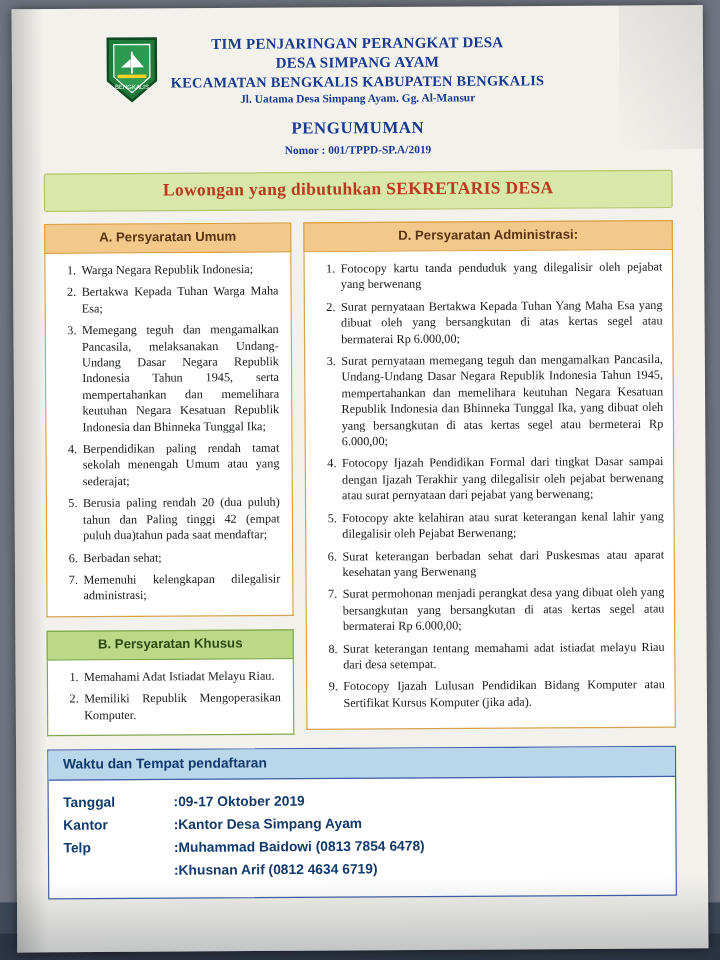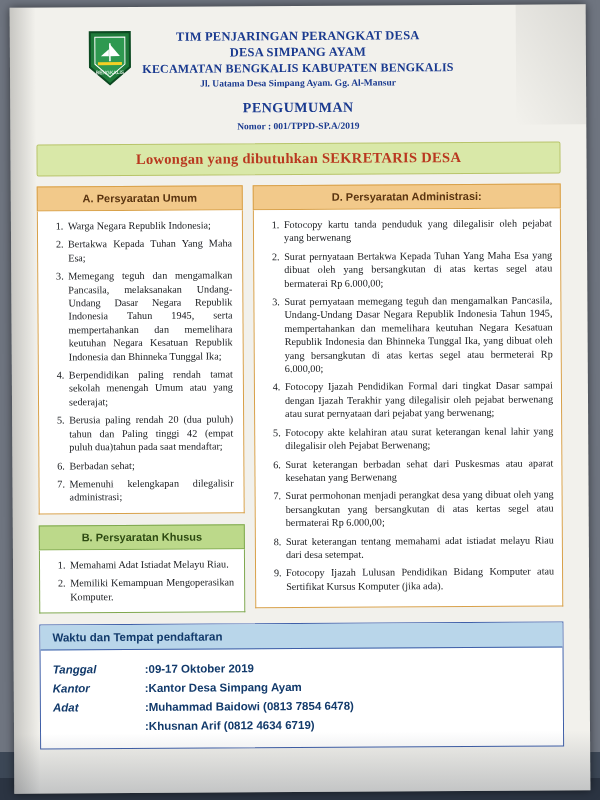--- a/index.html
+++ b/index.html
@@ -154,21 +154,21 @@
     padding: 10px 12px 12px 12px;
     font-family: "Liberation Sans", sans-serif;
   }
   .frow {
     display: flex;
     font-size: 11.5px;
     font-weight: bold;
     color: #123a6b;
     line-height: 19px;
   }
-  .flabel { width: 92px; flex: none; font-style: italic; }
+  .flabel { width: 92px; flex: none; }
   .fvalue { flex: 1; }
   
   .shadow-left {
     position: absolute;
     left: 0; top: 0; bottom: 0; width: 26px;
     background: linear-gradient(to right, rgba(0,0,0,0.18), rgba(0,0,0,0));
     pointer-events: none;
   }
   .shadow-bottom {
     position: absolute;
@@ -228,38 +228,38 @@
 
     <div class="cols">
 
       <div class="col-left">
 
         <div>
           <div class="sec-title">A. Persyaratan Umum</div>
           <div class="sec-body">
             <ol>
               <li>Warga Negara Republik Indonesia;</li>
-              <li>Bertakwa Kepada Tuhan Yang Maha Esa;</li>
+              <li>Bertakwa Kepada Tuhan Warga Maha Esa;</li>
               <li>Memegang teguh dan mengamalkan Pancasila, melaksanakan Undang-Undang Dasar Negara Republik Indonesia Tahun 1945, serta mempertahankan dan memelihara keutuhan Negara Kesatuan Republik Indonesia dan Bhinneka Tunggal Ika;</li>
               <li>Berpendidikan paling rendah tamat sekolah menengah Umum atau yang sederajat;</li>
               <li>Berusia paling rendah 20 (dua puluh) tahun dan Paling tinggi 42 (empat puluh dua)tahun pada saat mendaftar;</li>
               <li>Berbadan sehat;</li>
               <li>Memenuhi kelengkapan dilegalisir administrasi;</li>
             </ol>
           </div>
         </div>
 
         <div class="gap"></div>
 
         <div>
           <div class="sec-title green">B. Persyaratan Khusus</div>
           <div class="sec-body green">
             <ol>
               <li>Memahami Adat Istiadat Melayu Riau.</li>
-              <li>Memiliki Kemampuan Mengoperasikan Komputer.</li>
+              <li>Memiliki Republik Mengoperasikan Komputer.</li>
             </ol>
           </div>
         </div>
 
       </div>
 
       <div class="col-right">
         <div>
           <div class="sec-title">D. Persyaratan Administrasi:</div>
           <div class="sec-body">
@@ -285,21 +285,21 @@
       <div class="footer-body">
         <div class="frow">
           <div class="flabel">Tanggal</div>
           <div class="fvalue">:09-17 Oktober 2019</div>
         </div>
         <div class="frow">
           <div class="flabel">Kantor</div>
           <div class="fvalue">:Kantor Desa Simpang Ayam</div>
         </div>
         <div class="frow">
-          <div class="flabel">Adat</div>
+          <div class="flabel">Telp</div>
           <div class="fvalue">:Muhammad Baidowi (0813   7854 6478)</div>
         </div>
         <div class="frow">
           <div class="flabel"></div>
           <div class="fvalue">:Khusnan Arif (0812 4634 6719)</div>
         </div>
       </div>
     </div>
 
   </div>

